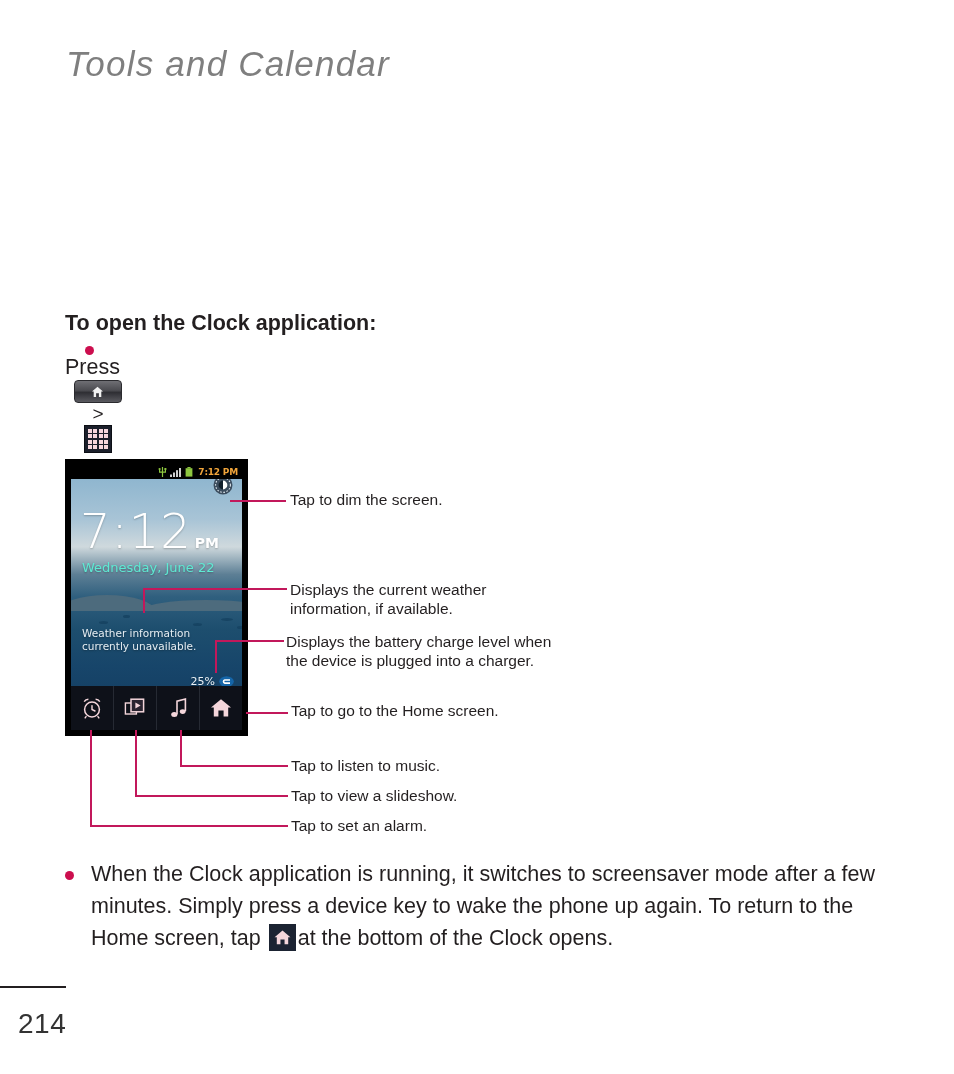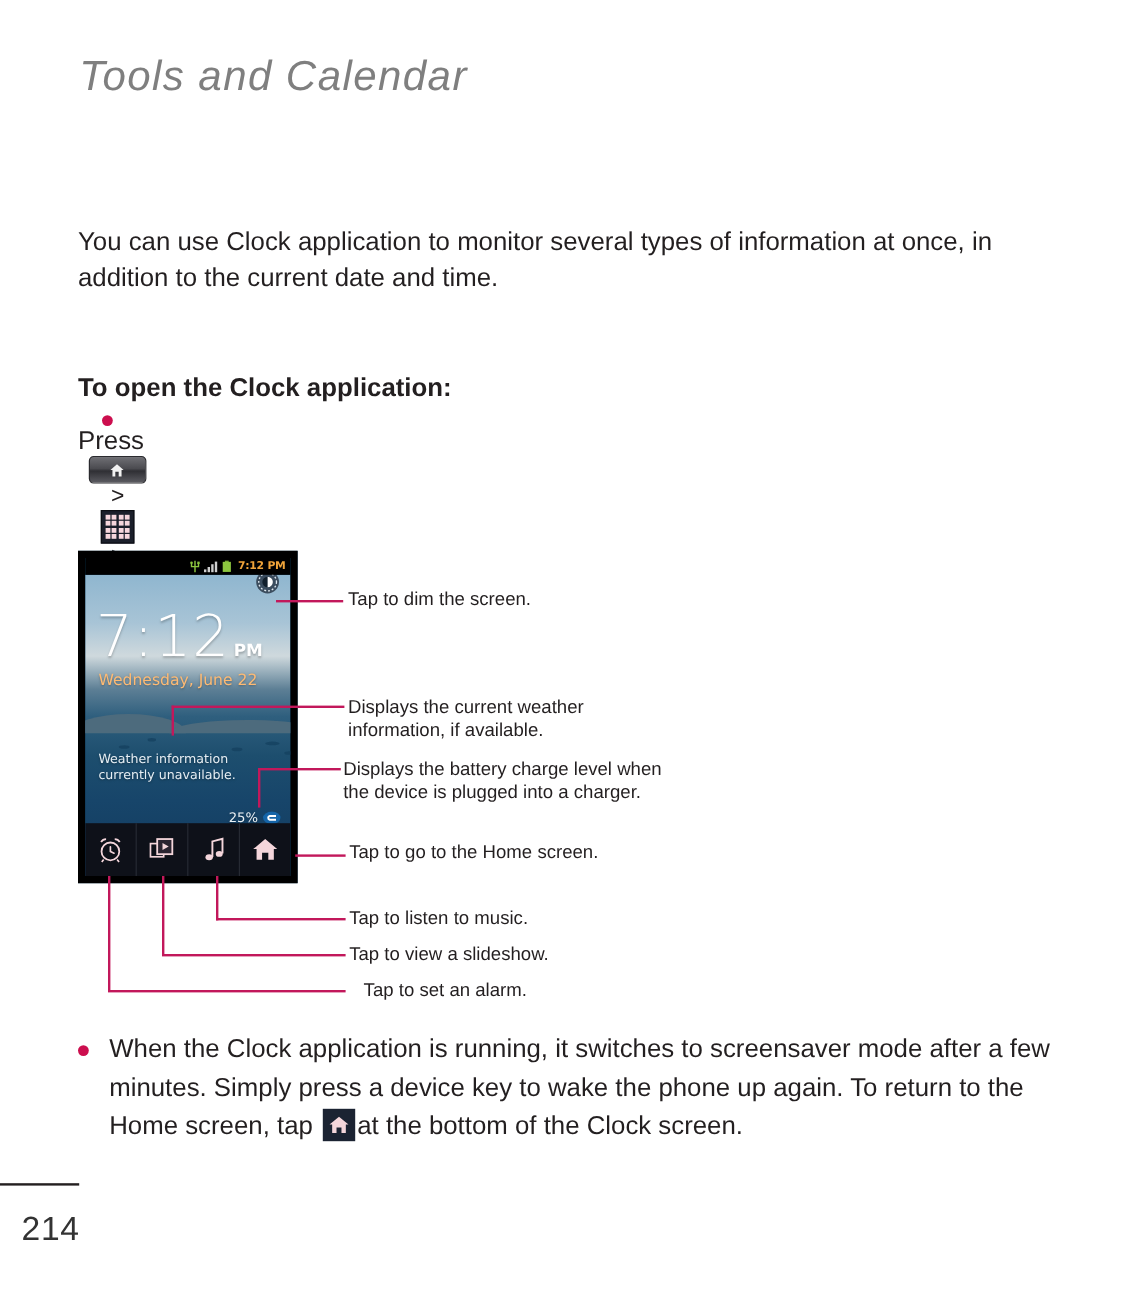--- a/index.html
+++ b/index.html
@@ -209,21 +209,21 @@
   #phone-time-ampm {
     font-size: 14px;
     font-weight: 700;
     margin-left: 3px;
     letter-spacing: 0;
   }
   #phone-date {
     position: absolute;
     left: 11px;
     top: 95px;
-    color: #fdba74;
+    color: #5eead4;
     font-size: 13px;
     font-family: "DejaVu Sans", sans-serif;
     text-shadow: 0 1px 2px rgba(0,0,0,.3);
   }
   #phone-weather-text {
     position: absolute;
     left: 11px;
     top: 162px;
     width: 130px;
     color: #e6eef4;
@@ -284,21 +284,21 @@
   }
   .leader-h { height: 2px; }
   .leader-v { width: 2px; }
 
   #callout-dim        { left: 290px; top: 490px; }
   #callout-weather    { left: 290px; top: 580px; }
   #callout-battery    { left: 286px; top: 632px; }
   #callout-home       { left: 291px; top: 701px; }
   #callout-music      { left: 291px; top: 756px; }
   #callout-slideshow  { left: 291px; top: 786px; }
-  #callout-alarm      { left: 291px; top: 816px; margin-left: 12px; }
+  #callout-alarm      { left: 291px; top: 816px; }
 
   
   #final-bullet-row {
     position: absolute;
     left: 65px;
     top: 858px;
     width: 845px;
     display: flex;
   }
   #final-bullet-row .bullet-dot { margin-top: 13px; margin-right: 17px; }
@@ -327,21 +327,20 @@
   }
 </style>
 </head>
 <body>
 
 <div class="page">
 
   <div id="chapter-head">Tools and Calendar</div>
 
 
-  <div class="body-par" id="intro-paragraph">You can use Clock application to monitor several types of information at once, in addition to the current date and time.</div>
 
   <div id="open-instruction">To open the Clock application:</div>
 
   <div id="press-bullet-row">
     <span class="bullet-dot"></span>
     <span id="press-label">Press</span>
     <span class="home-key">
       <svg width="15" height="14" viewBox="0 0 15 14" aria-hidden="true">
         <path d="M7.5 1.8 L13 6.6 L11.3 6.6 L11.3 12 L8.9 12 L8.9 8.2 L6.1 8.2 L6.1 12 L3.7 12 L3.7 6.6 L2 6.6 Z" fill="#f2f2f2"></path>
       </svg>
@@ -484,19 +483,19 @@
   <div class="callout" id="callout-music">Tap to listen to music.</div>
   <div class="callout" id="callout-slideshow">Tap to view a slideshow.</div>
   <div class="callout" id="callout-alarm">Tap to set an alarm.</div>
 
   <div id="final-bullet-row">
     <span class="bullet-dot"></span>
     <span id="final-bullet-text"><span>When the Clock application is running, it switches to screensaver mode after a few minutes. Simply press a device key to wake the phone up again. To return to the Home screen, tap </span><span class="inline-home">
         <svg width="19" height="19" viewBox="0 0 24 24" aria-hidden="true">
           <path d="M12 3.2 L22 11.6 L19.2 11.6 L19.2 20.4 L14.6 20.4 L14.6 14.6 L9.4 14.6 L9.4 20.4 L4.8 20.4 L4.8 11.6 L2 11.6 Z" fill="#f4d6db"></path>
         </svg>
-      </span><span>at the bottom of the Clock screen.</span></span>
+      </span><span>at the bottom of the Clock opens.</span></span>
   </div>
 
   <div id="footer-rule"></div>
   <div id="page-number">214</div>
 
 </div>
 
 </body></html>

